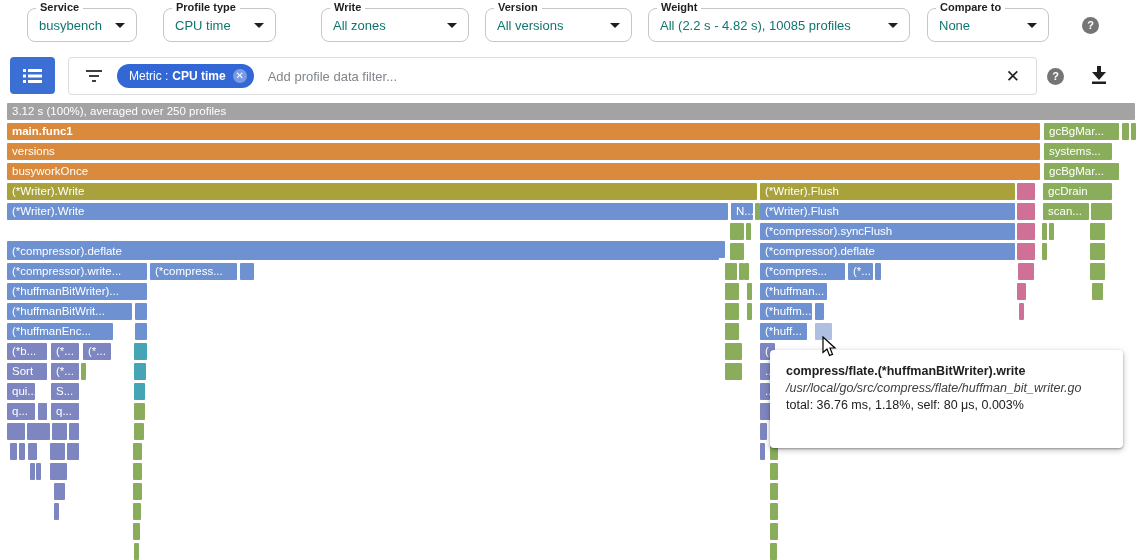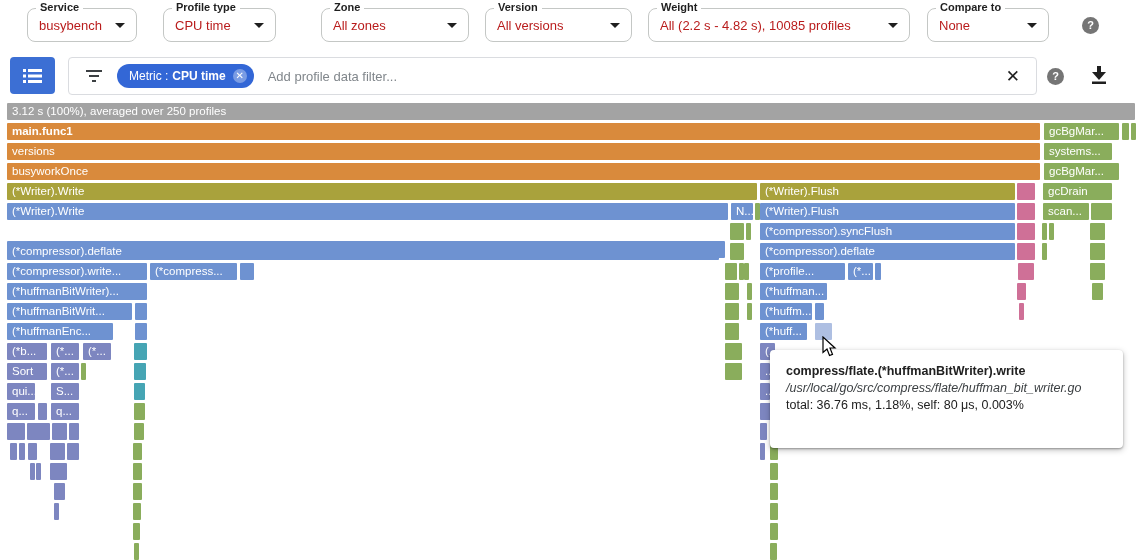--- a/index.html
+++ b/index.html
@@ -7,21 +7,21 @@
     width:1143px;height:560px;position:relative;overflow:hidden;
     background:#fff;font-family:"Liberation Sans",sans-serif;
     -webkit-font-smoothing:antialiased;
   }
   
   .selector{position:absolute;top:8px;height:34px;border:1px solid #c4c7c5;
     border-radius:8px;box-sizing:border-box;background:#fff;cursor:pointer}
   .selector .lbl{position:absolute;top:-8px;left:8px;background:#fff;padding:0 4px;
     font-size:11px;font-weight:bold;color:#1f1f1f;line-height:13px;white-space:nowrap}
   .selector .val{position:absolute;left:11px;top:50%;transform:translateY(-50%);
-    font-size:13px;color:#b91c1c;white-space:nowrap;max-width:calc(100% - 34px);
+    font-size:13px;color:#0f766e;white-space:nowrap;max-width:calc(100% - 34px);
     overflow:hidden;text-overflow:ellipsis}
   .caret{position:absolute;right:11px;top:50%;margin-top:-2px;width:0;height:0;
     border-left:5px solid transparent;border-right:5px solid transparent;
     border-top:5px solid #1f1f1f}
   .help{position:absolute;width:17px;height:17px;border-radius:50%;background:#757575;
     color:#fff;font-size:11px;font-weight:bold;text-align:center;line-height:17px;
     cursor:pointer;user-select:none}
   
   .list-btn{position:absolute;left:10px;top:57px;width:45px;height:37px;
     background:#3c6fd4;border-radius:4px;display:flex;align-items:center;
@@ -68,21 +68,21 @@
       <span class="lbl">Service</span>
       <span class="val">busybench</span>
       <span class="caret"></span>
     </div>
     <div class="selector" style="left: 163px; width: 113px;">
       <span class="lbl">Profile type</span>
       <span class="val">CPU time</span>
       <span class="caret"></span>
     </div>
     <div class="selector" style="left: 321px; width: 148px;">
-      <span class="lbl">Zone</span>
+      <span class="lbl">Write</span>
       <span class="val">All zones</span>
       <span class="caret"></span>
     </div>
     <div class="selector" style="left: 485px; width: 147px;">
       <span class="lbl">Version</span>
       <span class="val">All versions</span>
       <span class="caret"></span>
     </div>
     <div class="selector" style="left: 648px; width: 262px;">
       <span class="lbl">Weight</span>
@@ -171,21 +171,21 @@
     <div class="bar" style="left: 753px; top: 140px; width: 255px; height: 17px; background: rgb(110, 146, 209);">(*compressor).deflate</div>
     <div class="bar" style="left: 1010px; top: 140px; width: 18px; height: 17px; background: rgb(207, 112, 151);"></div>
     <div class="bar" style="left: 1035px; top: 140px; width: 4px; height: 17px; background: rgb(138, 173, 92);"></div>
     <div class="bar" style="left: 1083px; top: 140px; width: 15px; height: 17px; background: rgb(138, 173, 92);"></div>
     <div class="bar" style="left: 0px; top: 160px; width: 140px; height: 17px; background: rgb(110, 146, 209);">(*compressor).write...</div>
     <div class="bar" style="left: 143px; top: 160px; width: 87px; height: 17px; background: rgb(110, 146, 209);">(*compress...</div>
     <div class="bar" style="left: 233px; top: 160px; width: 14px; height: 17px; background: rgb(110, 146, 209);"></div>
     <div class="bar" style="left: 718px; top: 160px; width: 12px; height: 17px; background: rgb(138, 173, 92);"></div>
     <div class="bar" style="left: 732px; top: 160px; width: 3px; height: 17px; background: rgb(138, 173, 92);"></div>
     <div class="bar" style="left: 737px; top: 160px; width: 5px; height: 17px; background: rgb(138, 173, 92);"></div>
-    <div class="bar" style="left: 753px; top: 160px; width: 85px; height: 17px; background: rgb(110, 146, 209);">(*profile...</div>
+    <div class="bar" style="left: 753px; top: 160px; width: 85px; height: 17px; background: rgb(110, 146, 209);">(*compres...</div>
     <div class="bar" style="left: 841px; top: 160px; width: 25px; height: 17px; background: rgb(110, 146, 209);">(*...</div>
     <div class="bar" style="left: 868px; top: 160px; width: 6px; height: 17px; background: rgb(110, 146, 209);"></div>
     <div class="bar" style="left: 1011px; top: 160px; width: 16px; height: 17px; background: rgb(207, 112, 151);"></div>
     <div class="bar" style="left: 1083px; top: 160px; width: 15px; height: 17px; background: rgb(138, 173, 92);"></div>
     <div class="bar" style="left: 0px; top: 180px; width: 140px; height: 17px; background: rgb(110, 146, 209);">(*huffmanBitWriter)...</div>
     <div class="bar" style="left: 718px; top: 180px; width: 14px; height: 17px; background: rgb(138, 173, 92);"></div>
     <div class="bar" style="left: 740px; top: 180px; width: 3px; height: 17px; background: rgb(138, 173, 92);"></div>
     <div class="bar" style="left: 753px; top: 180px; width: 67px; height: 17px; background: rgb(110, 146, 209);">(*huffman...</div>
     <div class="bar" style="left: 1010px; top: 180px; width: 9px; height: 17px; background: rgb(207, 112, 151);"></div>
     <div class="bar" style="left: 1085px; top: 180px; width: 11px; height: 17px; background: rgb(138, 173, 92);"></div>

